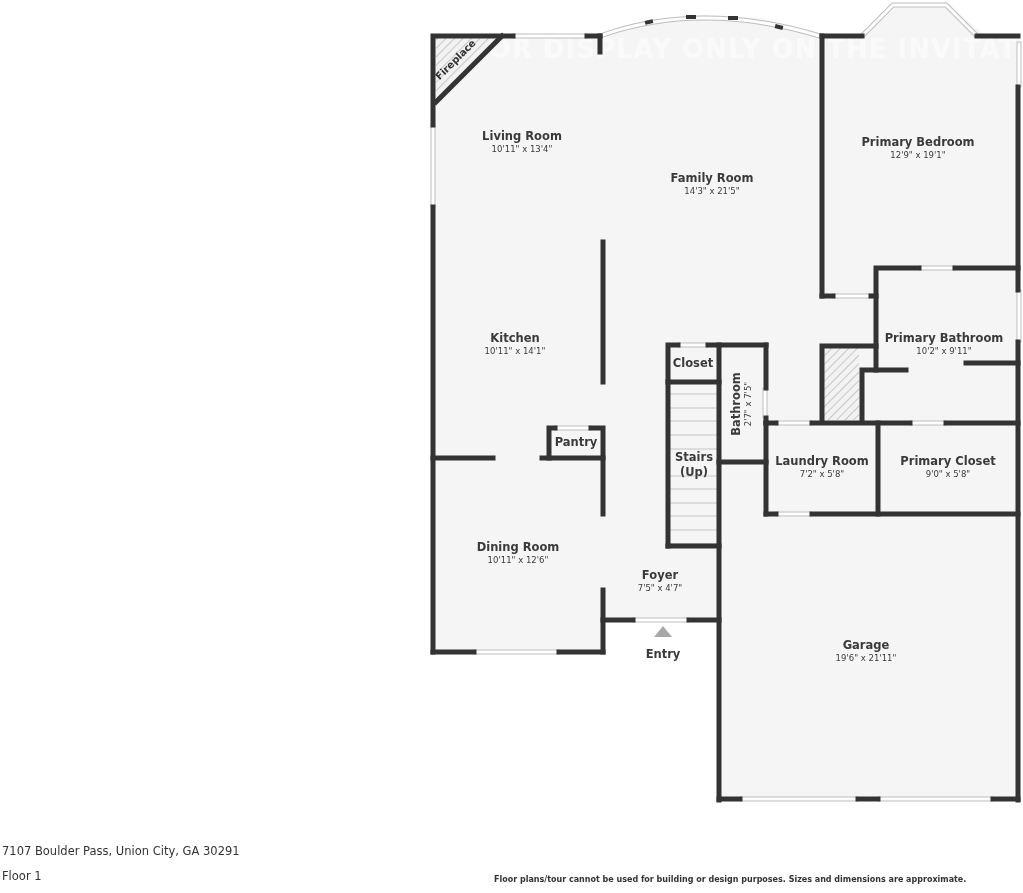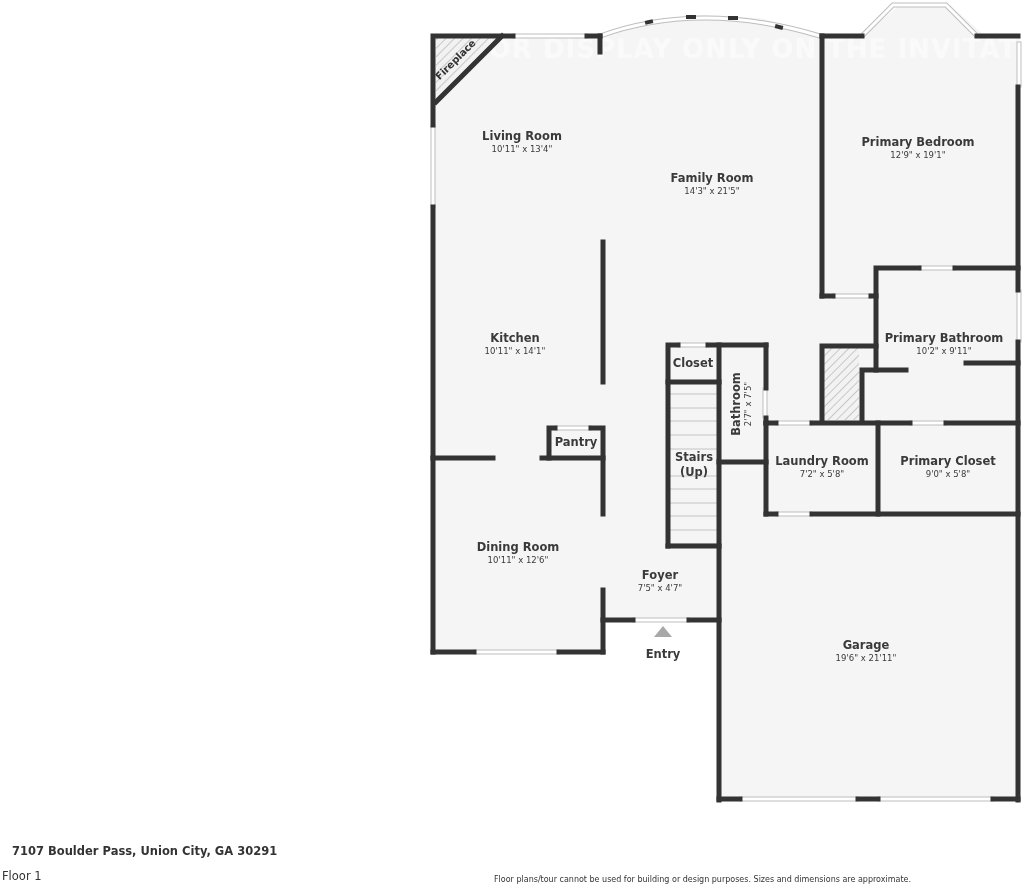--- a/index.html
+++ b/index.html
@@ -4,23 +4,23 @@
 <style>
   html, body { margin:0; padding:0; background:#ffffff; }
   body { width:1023px; height:893px; position:relative; overflow:hidden;
          font-family:"DejaVu Sans", "Liberation Sans", sans-serif; color:#333; }
   #plan { position:absolute; left:0; top:0; width:1023px; height:893px; }
   .wall { fill:none; stroke:#333333; stroke-width:5; stroke-linecap:square; }
   .win  { fill:#ffffff; stroke:#bdbdbd; stroke-width:1; }
   .rname { font-size:11.5px; fill:#3a3a3a; text-anchor:middle; font-weight:600; }
   .rdim  { font-size:8.5px; fill:#3a3a3a; text-anchor:middle; }
   .wm    { font-size:26px; fill:#ffffff; opacity:0.55; font-weight:700; letter-spacing:1px; }
-  .foot-addr { position:absolute; left:12px; top:844px; font-size:11.5px; font-weight:700; color:#333; }
+  .foot-addr { position:absolute; left:2px; top:844px; font-size:11.5px; font-weight:400; color:#333; }
   .foot-floor { position:absolute; left:2px; top:869px; font-size:11.5px; font-weight:400; color:#333; }
-  .foot-disc { position:absolute; left:494px; top:875px; font-size:8px; font-weight:400; color:#333; }
+  .foot-disc { position:absolute; left:494px; top:875px; font-size:8px; font-weight:700; color:#333; }
 </style>
 </head>
 <body>
 
 <svg id="plan" viewBox="0 0 1023 893" xmlns="http://www.w3.org/2000/svg">
   <defs>
     <pattern id="hatch" patternUnits="userSpaceOnUse" width="6" height="6" patternTransform="rotate(45)">
       <rect width="6" height="6" fill="#f2f2f2"></rect>
       <line x1="0" y1="0" x2="0" y2="6" stroke="#b5b5b5" stroke-width="1.4"></line>
     </pattern>

